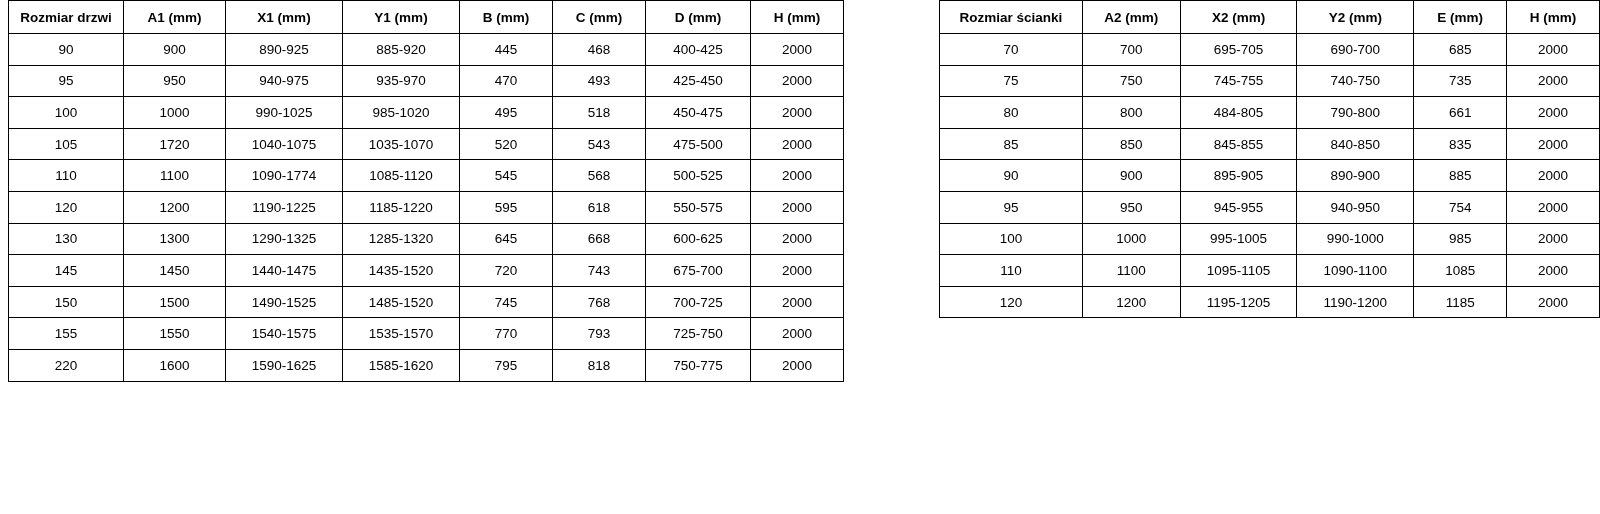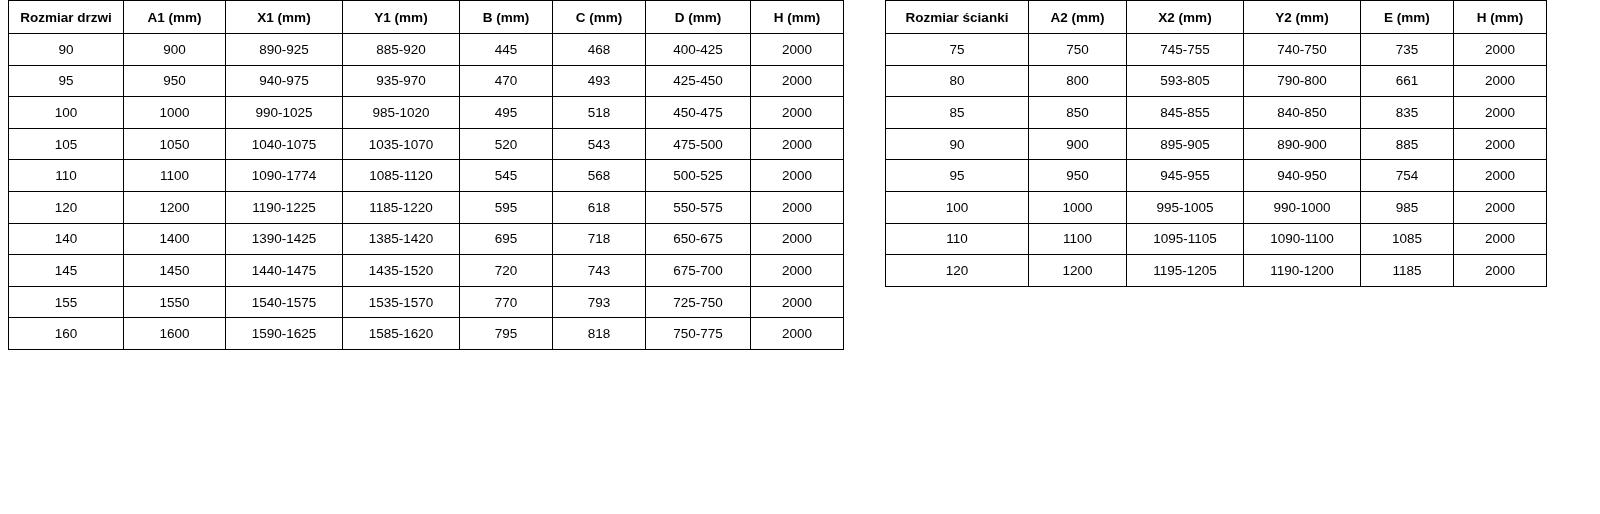--- a/index.html
+++ b/index.html
@@ -17,21 +17,21 @@
   .page {
     position: relative;
     width: 1600px;
     height: 514px;
   }
   .table-wrap {
     position: absolute;
     top: 0;
   }
   #doors-table-wrap { left: 8px; }
-  #walls-table-wrap { left: 885px; }
+  #walls-table-wrap { left: 939px; }
 
   table {
     border-collapse: collapse;
     table-layout: fixed;
     font-size: 13.5px;
   }
   th, td {
     border: 1px solid #000000;
     text-align: center;
     vertical-align: middle;
@@ -120,21 +120,21 @@
             <td>1000</td>
             <td>990-1025</td>
             <td>985-1020</td>
             <td>495</td>
             <td>518</td>
             <td>450-475</td>
             <td>2000</td>
           </tr>
           <tr>
             <td>105</td>
-            <td>1050</td>
+            <td>1720</td>
             <td>1040-1075</td>
             <td>1035-1070</td>
             <td>520</td>
             <td>543</td>
             <td>475-500</td>
             <td>2000</td>
           </tr>
           <tr>
             <td>110</td>
             <td>1100</td>
@@ -149,51 +149,61 @@
             <td>120</td>
             <td>1200</td>
             <td>1190-1225</td>
             <td>1185-1220</td>
             <td>595</td>
             <td>618</td>
             <td>550-575</td>
             <td>2000</td>
           </tr>
           <tr>
-            <td>140</td>
-            <td>1400</td>
-            <td>1390-1425</td>
-            <td>1385-1420</td>
-            <td>695</td>
-            <td>718</td>
-            <td>650-675</td>
+            <td>130</td>
+            <td>1300</td>
+            <td>1290-1325</td>
+            <td>1285-1320</td>
+            <td>645</td>
+            <td>668</td>
+            <td>600-625</td>
             <td>2000</td>
           </tr>
           <tr>
             <td>145</td>
             <td>1450</td>
             <td>1440-1475</td>
             <td>1435-1520</td>
             <td>720</td>
             <td>743</td>
             <td>675-700</td>
             <td>2000</td>
           </tr>
           <tr>
+            <td>150</td>
+            <td>1500</td>
+            <td>1490-1525</td>
+            <td>1485-1520</td>
+            <td>745</td>
+            <td>768</td>
+            <td>700-725</td>
+            <td>2000</td>
+          </tr>
+          <tr>
             <td>155</td>
             <td>1550</td>
             <td>1540-1575</td>
             <td>1535-1570</td>
             <td>770</td>
             <td>793</td>
             <td>725-750</td>
             <td>2000</td>
           </tr>
           <tr>
-            <td>160</td>
+            <td>220</td>
             <td>1600</td>
             <td>1590-1625</td>
             <td>1585-1620</td>
             <td>795</td>
             <td>818</td>
             <td>750-775</td>
             <td>2000</td>
           </tr>
         </tbody>
     </table>
@@ -214,31 +224,39 @@
           <th>Rozmiar ścianki</th>
           <th>A2 (mm)</th>
           <th>X2 (mm)</th>
           <th>Y2 (mm)</th>
           <th>E (mm)</th>
           <th>H (mm)</th>
         </tr>
       </thead>
       <tbody id="walls-table-body">
           <tr>
+            <td>70</td>
+            <td>700</td>
+            <td>695-705</td>
+            <td>690-700</td>
+            <td>685</td>
+            <td>2000</td>
+          </tr>
+          <tr>
             <td>75</td>
             <td>750</td>
             <td>745-755</td>
             <td>740-750</td>
             <td>735</td>
             <td>2000</td>
           </tr>
           <tr>
             <td>80</td>
             <td>800</td>
-            <td>593-805</td>
+            <td>484-805</td>
             <td>790-800</td>
             <td>661</td>
             <td>2000</td>
           </tr>
           <tr>
             <td>85</td>
             <td>850</td>
             <td>845-855</td>
             <td>840-850</td>
             <td>835</td>

